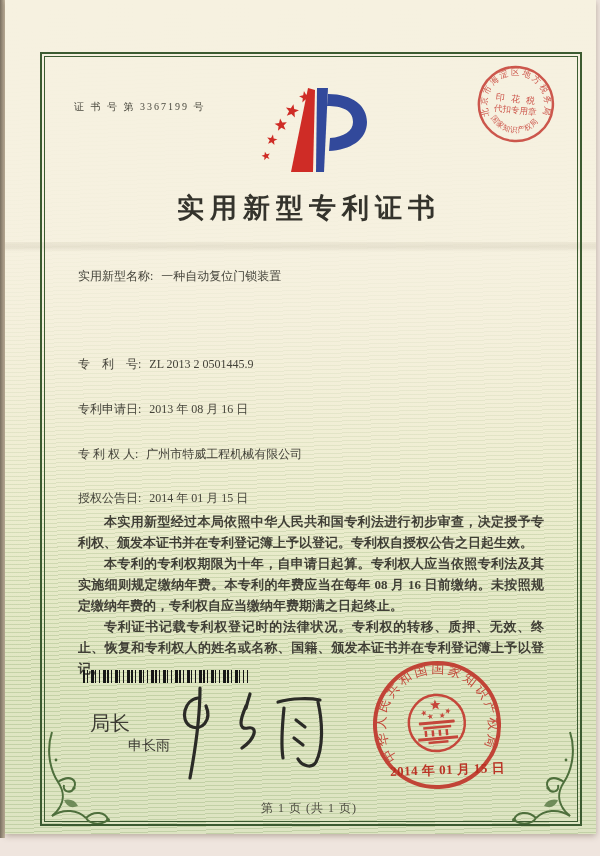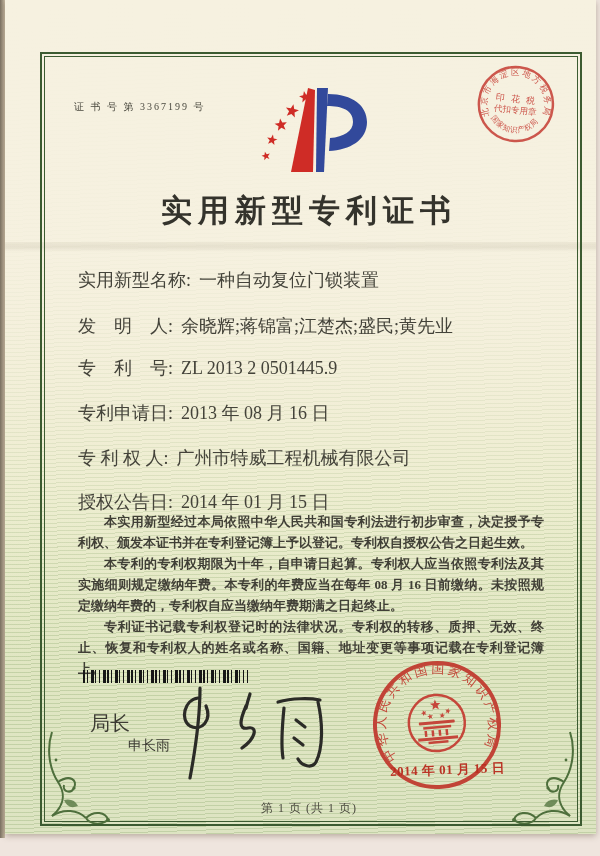--- a/index.html
+++ b/index.html
@@ -19,22 +19,22 @@
   .fade{position:absolute;inset:0;
     background:linear-gradient(180deg, rgba(246,241,224,1) 0%, rgba(246,241,224,.92) 30%,
       rgba(243,239,216,.55) 52%, rgba(235,236,204,.15) 68%, rgba(230,233,198,0) 80%);}
   .crease{position:absolute;left:0;top:242px;width:100%;height:10px;
     background:linear-gradient(180deg, rgba(160,150,120,.10), rgba(120,110,85,.12), rgba(255,255,255,0));}
   .frame{position:absolute;left:35px;top:52px;width:538px;height:770px;border:2px solid #3c5b31;}
   .frame-inner{position:absolute;inset:2px;border:1px solid #3c5b31;}
   .cert-no{position:absolute;left:69px;top:100px;font-size:10px;letter-spacing:2px;color:#4a493f;}
   .logo{position:absolute;left:245px;top:84px;}
   .title{position:absolute;left:35px;top:190px;width:538px;text-align:center;
-    font-size:31px;font-weight:bold;letter-spacing:6px;color:#34332c;}
-  .field{position:absolute;left:73px;font-size:18px;color:#44433a;white-space:nowrap;}
+    font-size:27px;font-weight:bold;letter-spacing:6px;color:#34332c;}
+  .field{position:absolute;left:73px;font-size:12px;color:#44433a;white-space:nowrap;}
   .field .val{margin-left:8px;}
   .f1{top:268px}.f2{top:314px}.f3{top:356px}.f4{top:401px}.f5{top:446px}.f6{top:490px}
   .paras{position:absolute;left:73px;top:511px;width:466px;font-size:13px;line-height:21px;
     color:#403f36;text-align:justify;font-weight:bold;}
   .paras p{margin:0;text-indent:2em;}
   .barcode{position:absolute;left:78px;top:670px;width:165px;height:13px;
     background:repeating-linear-gradient(90deg,
       #161616 0 2px, transparent 2px 4px,
       #161616 4px 5px, transparent 5px 8px,
       #161616 8px 11px, transparent 11px 12px,
@@ -87,40 +87,37 @@
       <use href="#star" transform="translate(42 27) scale(7) rotate(12)"></use>
       <use href="#star" transform="translate(55 13) scale(6) rotate(-10)"></use>
     </g>
   </svg>
 
   <div class="title">实用新型专利证书</div>
 
   <div class="field f1">
     <span class="lbl">实用新型名称:</span><span class="val">一种自动复位门锁装置</span>
   </div>
-  <div class="field f2">
-    <span class="lbl">发　明　人:</span><span class="val">余晓辉;蒋锦富;江楚杰;盛民;黄先业</span>
-  </div>
   <div class="field f3">
     <span class="lbl">专　利　号:</span><span class="val">ZL 2013 2 0501445.9</span>
   </div>
   <div class="field f4">
     <span class="lbl">专利申请日:</span><span class="val">2013 年 08 月 16 日</span>
   </div>
   <div class="field f5">
     <span class="lbl">专 利 权 人:</span><span class="val">广州市特威工程机械有限公司</span>
   </div>
   <div class="field f6">
     <span class="lbl">授权公告日:</span><span class="val">2014 年 01 月 15 日</span>
   </div>
 
   <div class="paras">
     <p>本实用新型经过本局依照中华人民共和国专利法进行初步审查，决定授予专利权、颁发本证书并在专利登记簿上予以登记。专利权自授权公告之日起生效。</p>
     <p>本专利的专利权期限为十年，自申请日起算。专利权人应当依照专利法及其实施细则规定缴纳年费。本专利的年费应当在每年 08 月 16 日前缴纳。未按照规定缴纳年费的，专利权自应当缴纳年费期满之日起终止。</p>
-    <p>专利证书记载专利权登记时的法律状况。专利权的转移、质押、无效、终止、恢复和专利权人的姓名或名称、国籍、地址变更等事项记载在专利登记簿上。</p>
+    <p>专利证书记载专利权登记时的法律状况。专利权的转移、质押、无效、终止、恢复和专利权人的姓名或名称、国籍、颁发本证书并在专利登记簿上予以登记。</p>
   </div>
 
   <div class="barcode"></div>
 
   <div class="sig-title">局长</div>
   <div class="sig-name">申长雨</div>
 
   <svg class="signature" width="190" height="112" viewBox="0 0 190 112">
     <g fill="none" stroke="#2b2b27" stroke-width="3.2" stroke-linecap="round">
       <path d="M38 22 C 24 24 20 44 30 50 C 42 56 52 44 46 30"></path>

